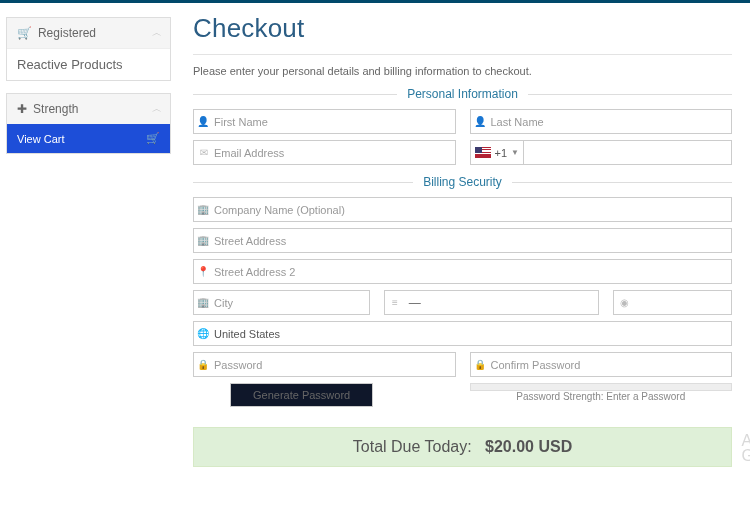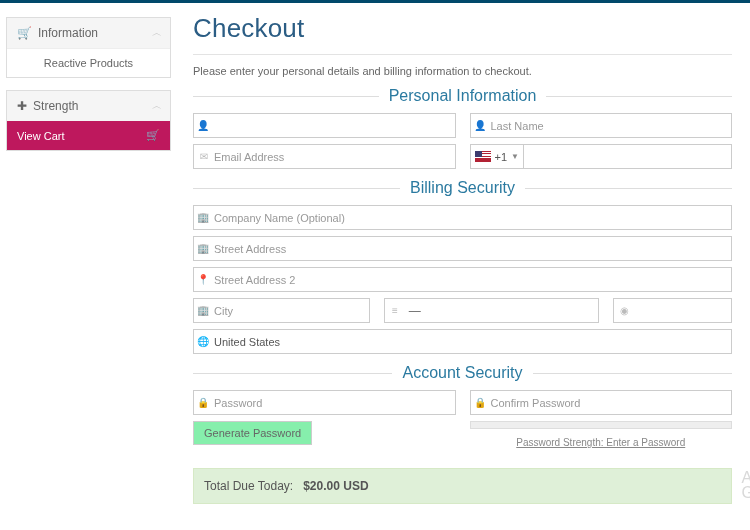--- a/index.html
+++ b/index.html
@@ -4,62 +4,62 @@
 <style>
   * { box-sizing: border-box; margin: 0; padding: 0; }
   html, body { width: 750px; height: 530px; overflow: hidden; }
   body { font-family: -apple-system, "Segoe UI", Arial, sans-serif; font-size: 12px; color: #555; background: #fff; border-top: 3px solid #01496b; }
   .page { display: flex; }
   
   .sidebar { width: 165px; margin-left: 6px; margin-top: 14px; }
   .panel { border: 1px solid #ddd; margin-bottom: 12px; background: #fff; }
   .panel-header { background: #f5f5f5; padding: 8px 10px; font-size: 12px; color: #666; display: flex; align-items: center; gap: 6px; position: relative; }
   .panel-header .chev { position: absolute; right: 8px; color: #bbb; font-size: 10px; }
-  .panel-body-item { padding: 8px 10px; font-size: 11px; color: #666; border-top: 1px solid #eee; text-align: center; }
-  .view-cart { background: #be185d; color: #fff; padding: 8px 10px; font-size: 11px; display: flex; align-items: center; justify-content: space-between; }
+  .panel-body-item { padding: 8px 10px; font-size: 13px; color: #666; border-top: 1px solid #eee; }
+  .view-cart { background: #1d4ed8; color: #fff; padding: 8px 10px; font-size: 11px; display: flex; align-items: center; justify-content: space-between; }
   
   .main { flex: 1; padding: 10px 18px 0 22px; position: relative; }
   h1 { font-weight: 300; font-size: 26px; color: #2b5d84; margin-bottom: 10px; letter-spacing: .2px; }
   hr.top { border: none; border-top: 1px solid #e3e3e3; margin-bottom: 10px; }
   .intro-row { display: flex; justify-content: space-between; align-items: flex-start; margin-bottom: 4px; }
   .intro { font-size: 11px; color: #666; }
   .btn-reg { background: #5bc0de; color: #fff; border: none; padding: 7px 12px; font-size: 11px; border-radius: 2px; cursor: pointer; }
   .section-title-wrap { display: flex; align-items: center; margin: 10px 0 8px; }
   .section-title-wrap::before, .section-title-wrap::after { content: ""; flex: 1; border-top: 1px solid #ddd; }
-  .section-title { padding: 0 10px; font-size: 16px; color: #2b7aa0; }
+  .section-title { padding: 0 10px; font-size: 12px; color: #2b7aa0; }
   .row { display: flex; gap: 14px; margin-bottom: 6px; }
   .field { flex: 1; position: relative; border: 1px solid #ccc; background: #fff; height: 25px; display: flex; align-items: center; }
   .field .ficon { width: 20px; text-align: center; color: #bbb; font-size: 10px; }
   .field input { border: none; outline: none; flex: 1; font-size: 11px; color: #555; padding: 4px 6px 4px 0; background: transparent; font-family: inherit; }
   .field input::placeholder { color: #999; }
   .flag { width: 16px; height: 11px; display: inline-block; background: linear-gradient(#b22234, #b22234 8%, #fff 8%, #fff 16%, #b22234 16%, #b22234 24%, #fff 24%, #fff 32%, #b22234 32%, #b22234 40%, #fff 40%, #fff 48%, #b22234 48%, #b22234 56%, #fff 56%, #fff 64%, #b22234 64%); position: relative; margin-left: 4px; }
   .flag::before { content: ""; position: absolute; top: 0; left: 0; width: 7px; height: 6px; background: #3c3b6e; }
   .dial { font-size: 11px; color: #555; padding: 0 4px; }
   .caret { font-size: 8px; color: #888; margin-right: 4px; }
   .divider { width: 1px; background: #ccc; height: 100%; }
   .state-empty { flex: 1; font-size: 12px; color: #666; padding-left: 4px; }
-  .gen-btn { border: 1px solid #ccc; background: #86efac; color: #666; font-size: 11px; padding: 5px 10px; cursor: pointer; font-family: inherit; }
+  .gen-btn { border: 1px solid #ccc; background: #0f172a; color: #666; font-size: 11px; padding: 5px 22px; cursor: pointer; font-family: inherit; margin-left: 37px; }
   .password-strength-row { display: flex; gap: 14px; margin-bottom: 6px; }
   .strength-bar { flex: 1; }
   .strength-bar-inner { height: 8px; background: #eee; border: 1px solid #ddd; }
-  .strength-text { text-align: center; font-size: 10px; color: #888; margin-top: 8px; text-decoration: underline; }
-  .total-due { background: #dff0d8; border: 1px solid #d6e9c6; padding: 10px; text-align: left; font-size: 12px; color: #555; margin-top: 20px; }
+  .strength-text { text-align: center; font-size: 10px; color: #888; margin-top: 0; }
+  .total-due { background: #dff0d8; border: 1px solid #d6e9c6; padding: 10px; text-align: center; font-size: 16px; color: #555; margin-top: 20px; }
   .total-amount { font-weight: bold; }
   .side-letters { position: absolute; right: -4px; bottom: 4px; color: #d9d9d9; font-size: 16px; line-height: 15px; text-align: left; pointer-events: none; }
   .small-icon { font-family: Arial; }
 </style>
 </head>
 <body>
 
 <div class="page">
   <aside class="sidebar">
     <div class="panel">
       <div class="panel-header">
         <span class="small-icon">🛒</span>
-        <span>Information</span>
+        <span>Registered</span>
         <span class="chev">︿</span>
       </div>
       <div class="panel-body-item">Reactive Products</div>
     </div>
     <div class="panel">
       <div class="panel-header">
         <span class="small-icon">✚</span>
         <span>Strength</span>
         <span class="chev">︿</span>
       </div>
@@ -76,20 +76,21 @@
     <div class="intro-row">
       <div class="intro">Please enter your personal details and billing information to checkout.</div>
     </div>
 
     <div class="section-title-wrap">
         <span class="section-title">Personal Information</span>
       </div>
     <div class="row">
       <div class="field">
         <span class="ficon">👤</span>
+        <input placeholder="First Name" style="">
       </div>
       <div class="field">
         <span class="ficon">👤</span>
         <input placeholder="Last Name" style="">
       </div>
     </div>
     <div class="row">
       <div class="field">
         <span class="ficon">✉</span>
         <input placeholder="Email Address" style="">
@@ -136,23 +137,20 @@
         <span class="ficon">◉</span>
       </div>
     </div>
     <div class="row">
       <div class="field">
         <span class="ficon">🌐</span>
         <input readonly="" value="United States" style="">
       </div>
     </div>
 
-    <div class="section-title-wrap">
-        <span class="section-title">Account Security</span>
-      </div>
     <div class="row">
       <div class="field">
         <span class="ficon">🔒</span>
         <input type="password" placeholder="Password" style="">
       </div>
       <div class="field">
         <span class="ficon">🔒</span>
         <input type="password" placeholder="Confirm Password" style="">
       </div>
     </div>

